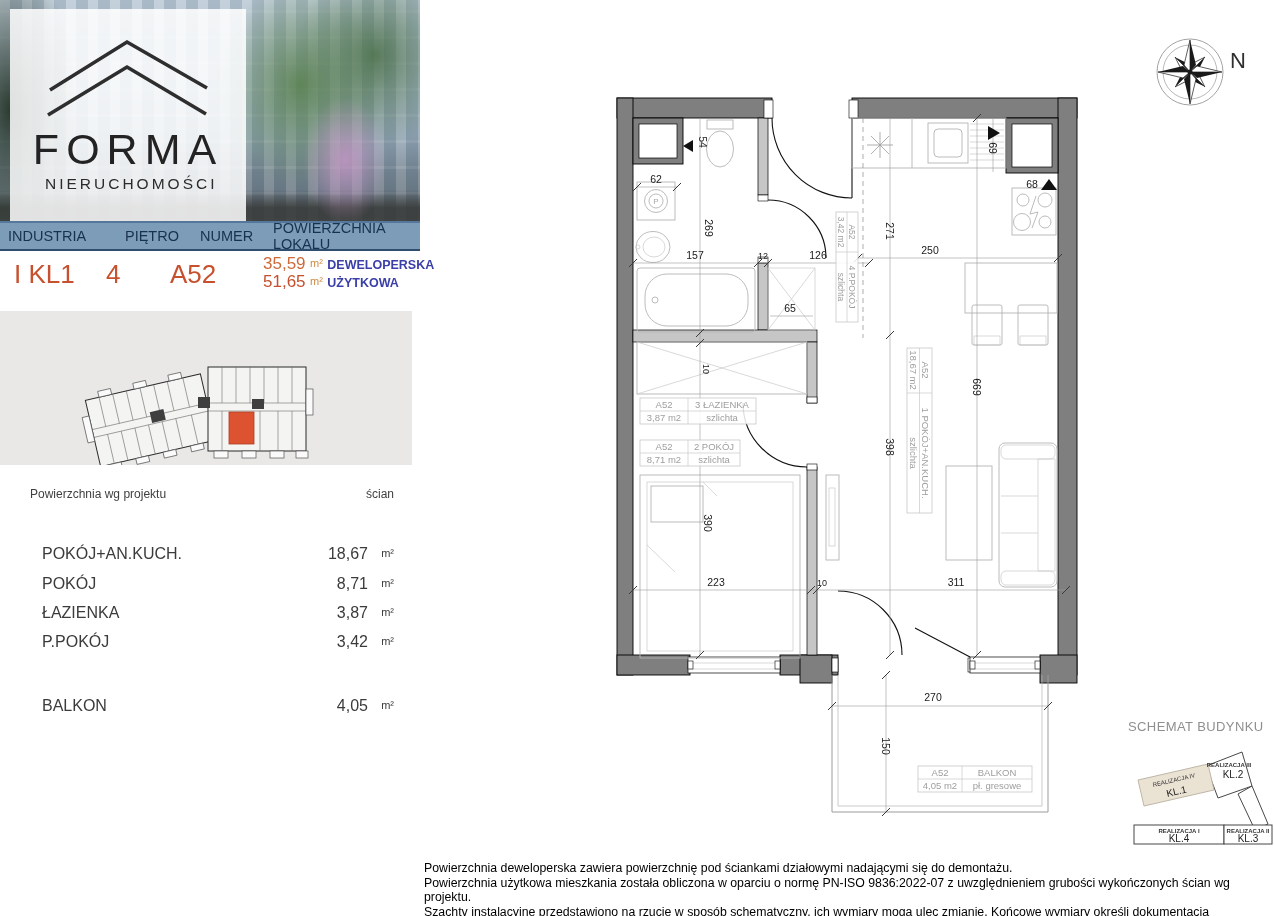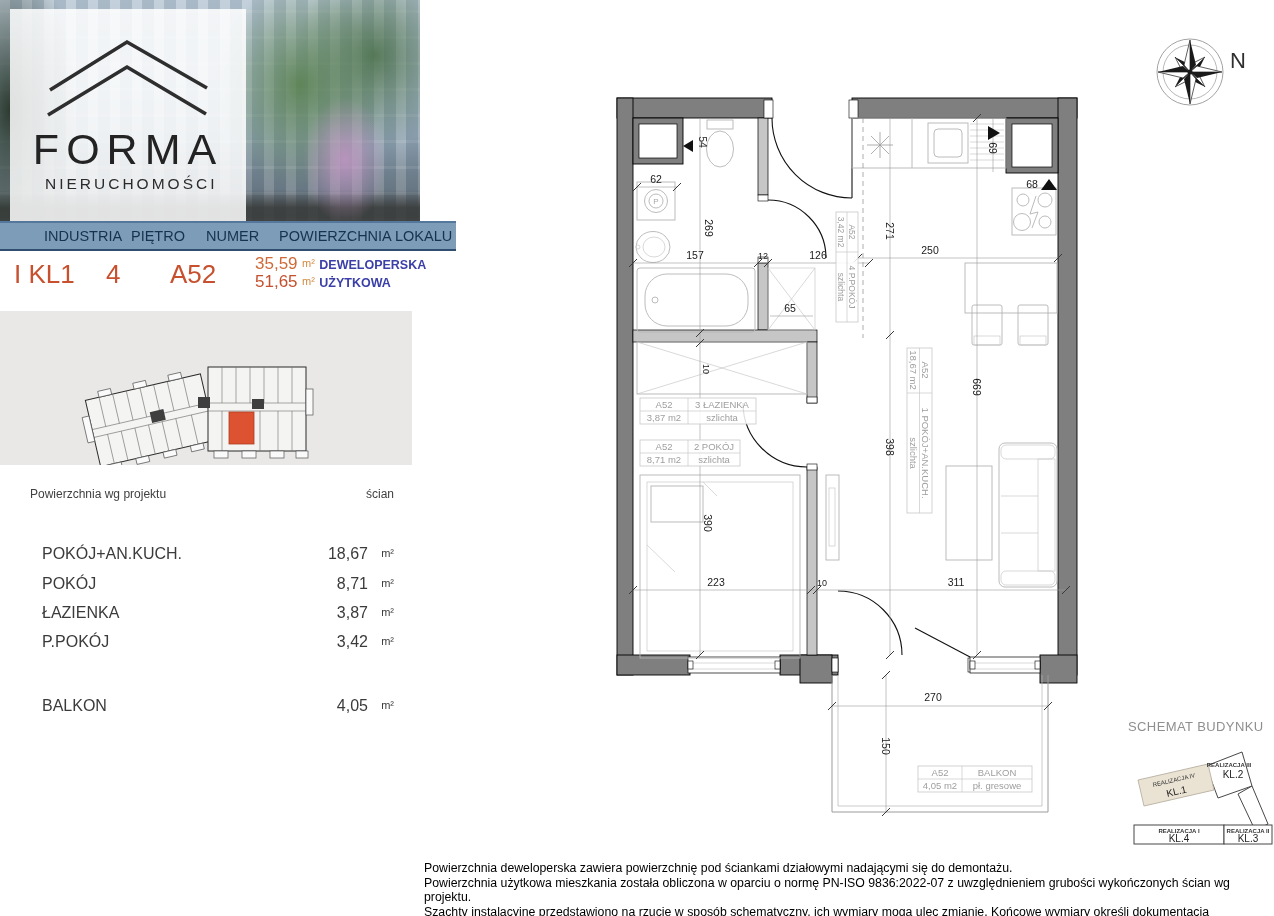--- a/index.html
+++ b/index.html
@@ -20,28 +20,28 @@
       linear-gradient(180deg,#b9c8d5 0%,#a9bbca 40%,#90a4b4 62%,#72828f 78%,#59646e 100%);}
   #logo-box{left:10px;top:9px;width:236px;height:212px;background:rgba(255,255,255,.85);}
   #logo-roof{left:0;top:0;}
   #logo-name{left:0;top:116px;width:236px;text-align:center;font-size:43px;letter-spacing:7px;
              color:#232323;font-weight:400;}
   #logo-sub{left:0;top:166px;width:236px;text-align:left;font-size:15.5px;letter-spacing:3px;
             color:#2b2b2b;margin-left:35px;}
 
   #band{left:0;top:221px;width:420px;height:26px;background:#7d9cb8;
         border-top:2px solid #55779c;border-bottom:2px solid #2f4d6e;
-        display:flex;align-items:center;color:#16324f;font-size:14.5px;padding-left:36px;}
-  #band .c1{width:87px;padding-left:8px;} #band .c2{width:75px;} #band .c3{width:73px;}
+        display:flex;align-items:center;color:#16324f;font-size:14.5px;}
+  #band .c1{width:87px;padding-left:8px;} #band .c2{width:75px;margin-left:30px;} #band .c3{width:73px;}
   #band .c4{flex:1;}
 
   #vals{left:0;top:251px;width:420px;height:60px;background:#fff;}
   .bigval{position:absolute;font-size:26px;color:#c7502e;}
   #v-ind{left:14px;top:8px;} #v-floor{left:106px;top:8px;} #v-num{left:170px;top:8px;}
-  .arealine{position:absolute;left:255px;white-space:nowrap;}
+  .arealine{position:absolute;left:263px;white-space:nowrap;}
   #al1{top:3px;} #al2{top:21px;}
   .anum{font-size:17px;} #al1 .anum{color:#cd6a38;} #al2 .anum{color:#c5502e;}
   .am2{font-size:11px;color:#d08a42;vertical-align:2px;}
   .albl{font-size:12.5px;font-weight:bold;color:#3b3fa8;}
 
   #minimap-band{left:0;top:311px;width:412px;height:154px;background:#e9e8e6;}
 
   #area-table{left:0;top:465px;width:412px;height:300px;color:#3b3b3b;}
   #at-head{position:absolute;left:30px;right:18px;top:22px;display:flex;font-size:12px;color:#3f3f3f;}
   #at-head .sp{flex:1;}

